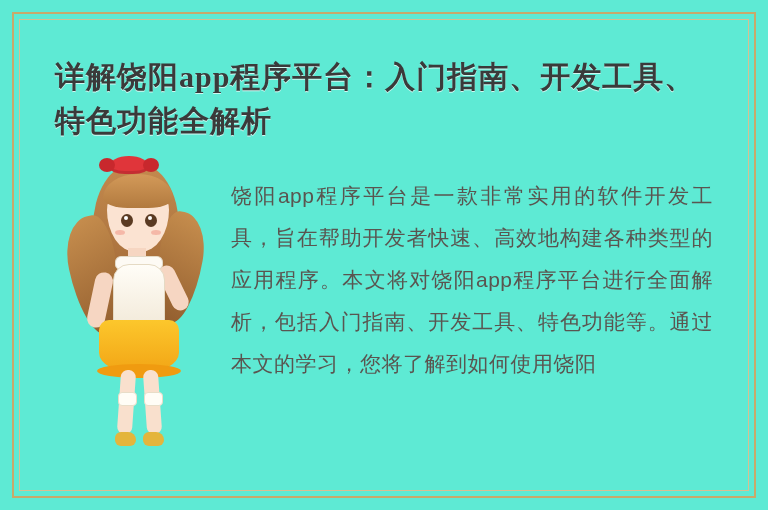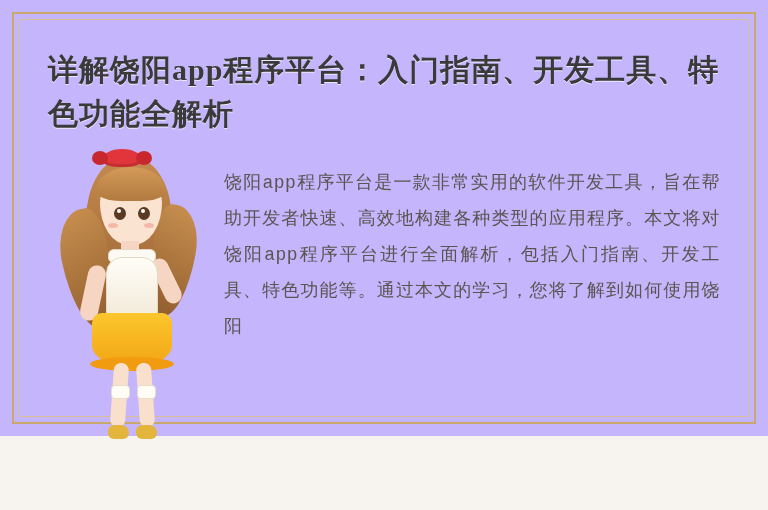--- a/index.html
+++ b/index.html
@@ -11,24 +11,24 @@
     width: 768px;
     height: 510px;
     overflow: hidden;
     background: #f7f4ef;
     font-family: "Liberation Serif", "DejaVu Serif", serif;
   }
 
   .card {
     position: relative;
     width: 768px;
-    height: 436px;
-    box-sizing: border-box;
-    background: #c4b5fd;
-    padding: 14px;
+    height: 510px;
+    box-sizing: border-box;
+    background: #5eead4;
+    padding: 21px;
   }
 
   
   .frame-outer {
     position: absolute;
     left: 12px;
     top: 12px;
     right: 12px;
     bottom: 12px;
     border: 2px solid #c9a96b;
@@ -76,22 +76,22 @@
     position: relative;
     width: 150px;
     height: 300px;
     flex: 0 0 150px;
     margin-left: 10px;
     margin-top: 4px;
   }
 
   .article-text {
     flex: 1 1 auto;
-    font-family: Liberation Mono, monospace;
-    font-size: 18px;
+    font-family: Liberation Sans, sans-serif;
+    font-size: 21px;
     line-height: 2.0;
     color: #5a5550;
     letter-spacing: 0.5px;
     padding-left: 16px;
     padding-top: 2px;
     max-height: 300px;
     overflow: hidden;
     text-align: justify;
   }
 

